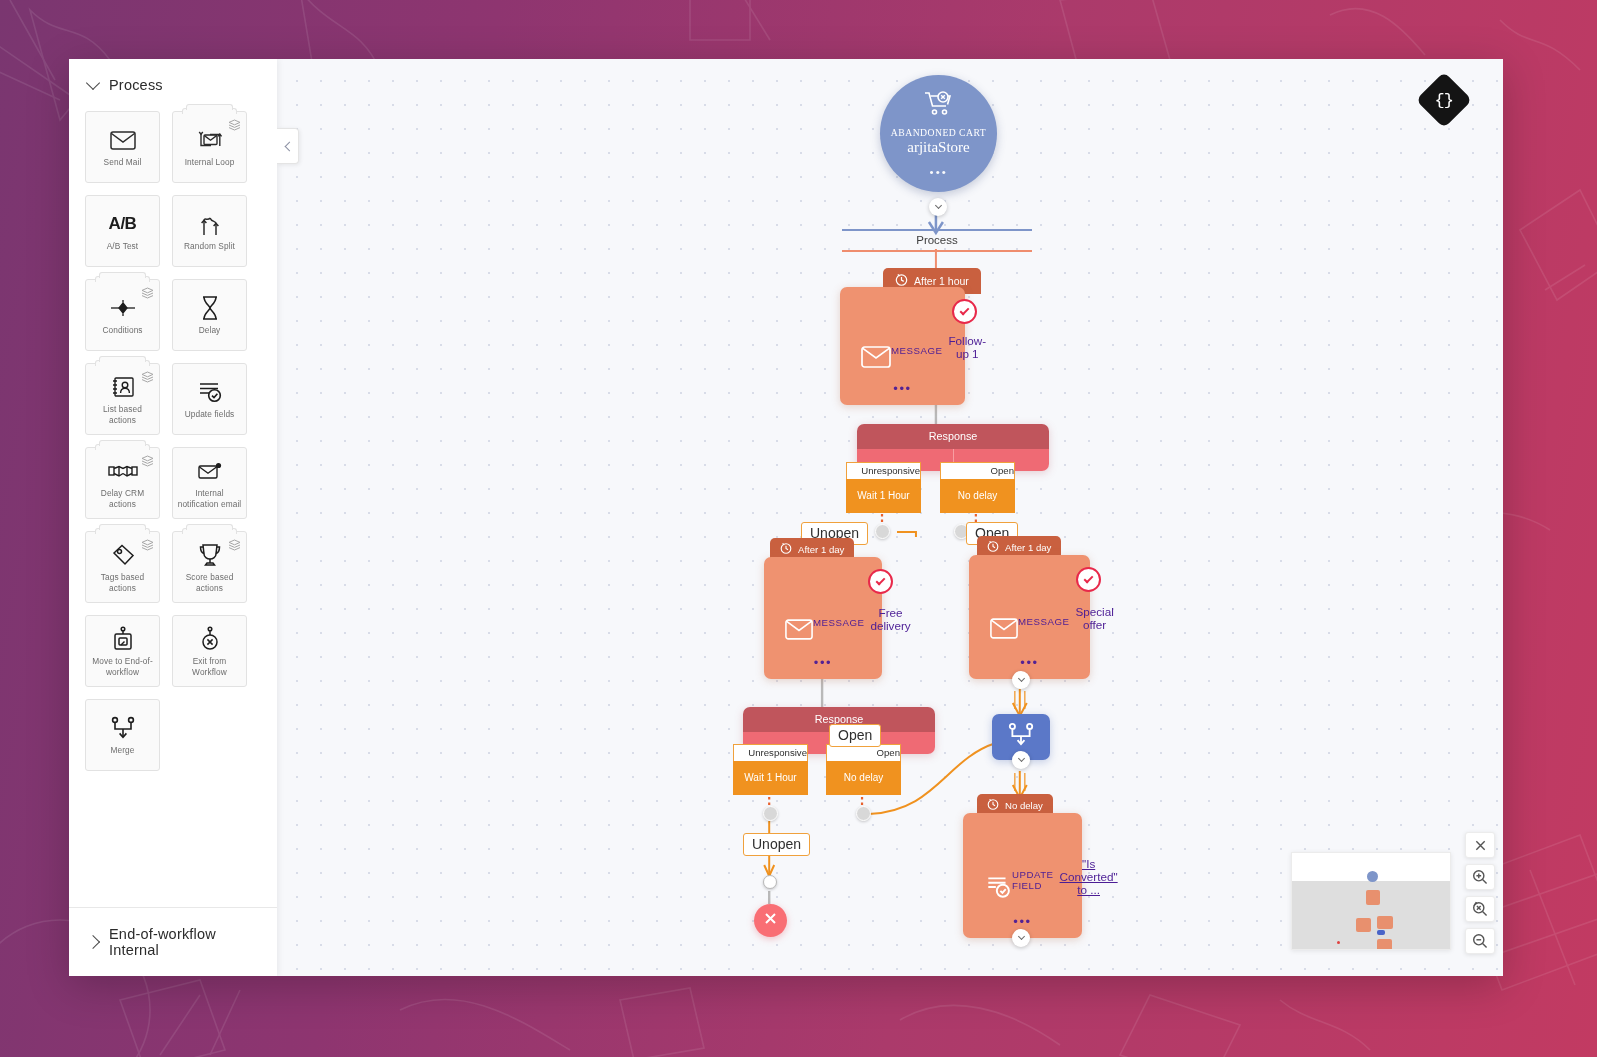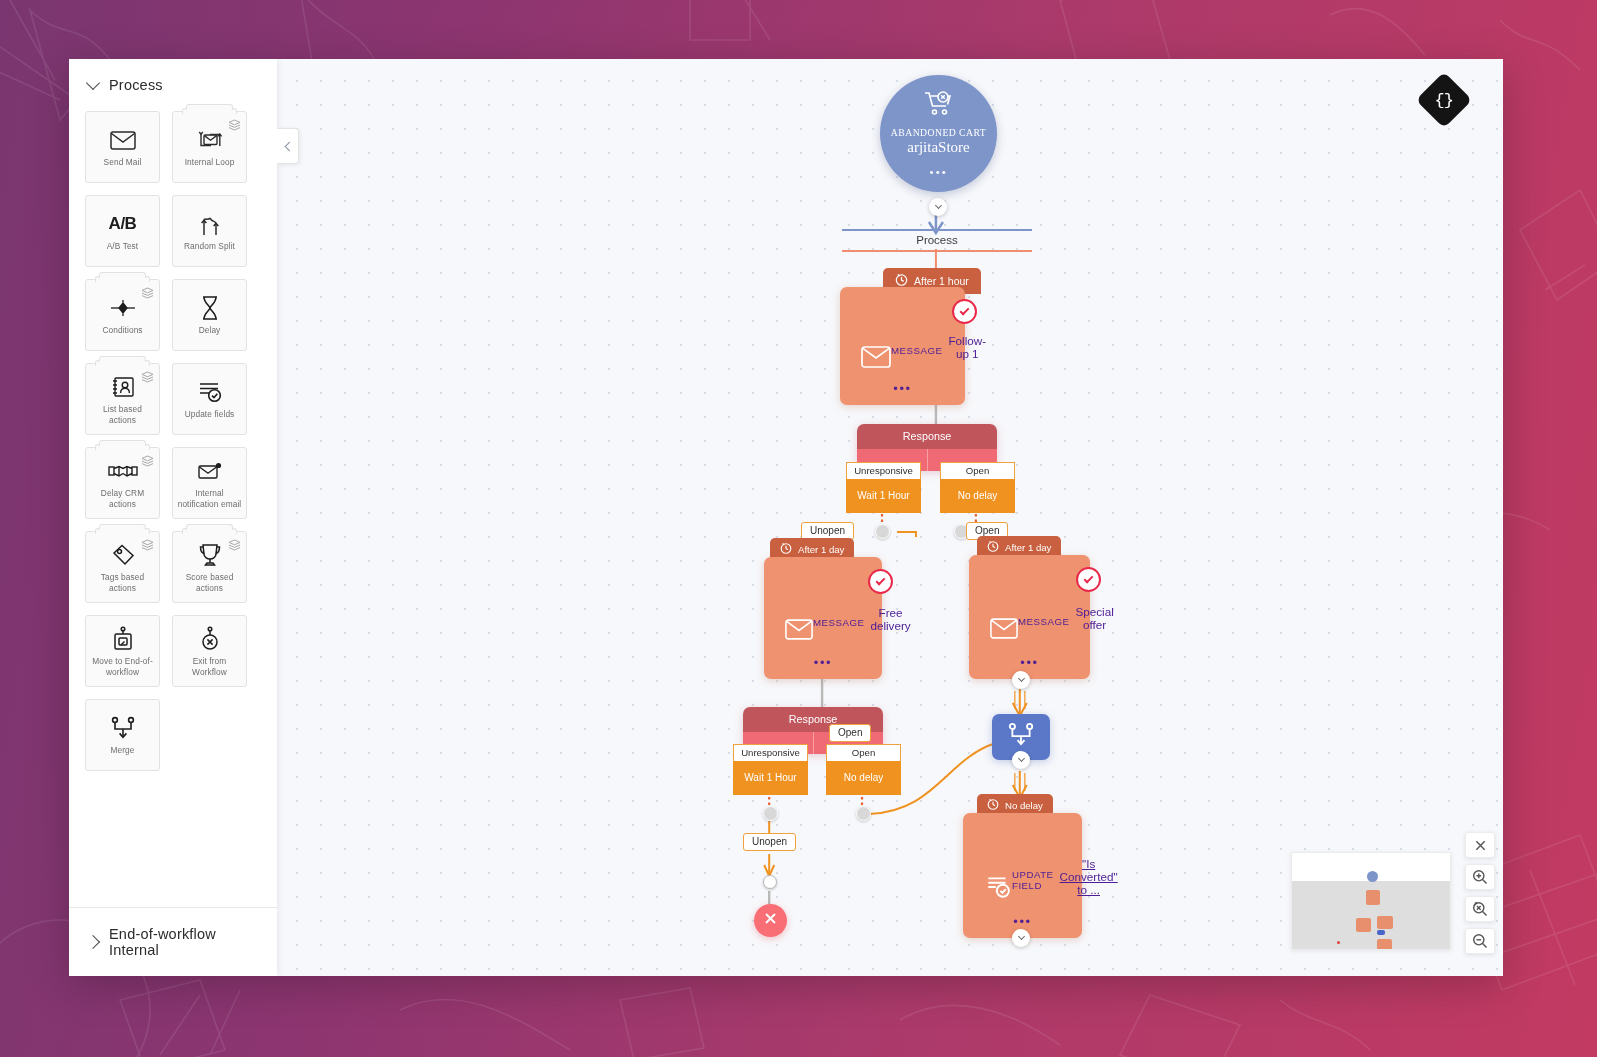--- a/index.html
+++ b/index.html
@@ -156,44 +156,44 @@
     position: absolute; width: 25px; height: 25px; border-radius: 50%;
     background: #fff; border: 2.5px solid #e8294a;
     display: flex; align-items: center; justify-content: center;
   }
   .check-badge i {
     width: 9px; height: 5px; border-left: 2.2px solid #e8294a; border-bottom: 2.2px solid #e8294a;
     transform: rotate(-45deg); margin-top: -3px;
   }
 
   .resp-node {
-    width: 140px; border-radius: 7px; overflow: hidden; cursor: pointer;
+    width: 192px; border-radius: 7px; overflow: hidden; cursor: pointer;
     box-shadow: 0 2px 9px rgba(180,90,100,.26);
   }
   .resp-node .r-head {
     background: #c0555c; color: #fff; font-size: 10.8px; text-align: center; padding: 6px 0 7px;
   }
   .resp-node .r-body { height: 22px; background: #ef6a74; display: flex; }
   .resp-node .r-body .half { flex: 1; }
   .resp-node .r-body .half + .half { border-left: 1.5px solid #f79ea2; }
 
   .branch-box { width: 75px; cursor: pointer; }
   .branch-box .b-head {
     background: #fff; border: 1px solid #f0a13c; border-bottom: none;
-    font-size: 9.6px; color: #2f2f2f; text-align: center; padding: 2px 0 3px;
+    font-size: 9.6px; color: #2f2f2f; text-align: right; padding: 2px 0 3px;
   }
   .branch-box .b-body {
     background: #f0921f; color: #fff; border: 1px solid #f0921f;
     font-size: 10px; text-align: center; padding: 6px 2px 7px; line-height: 1.15; min-height: 34px;
     display: flex; align-items: center; justify-content: center;
   }
 
   .pill-lbl {
     background: #fff; border: 1px solid #f0a13c; border-radius: 3px;
-    font-size: 10px; color: #2f2f2f; padding: 2px 8px 3px; white-space: nowrap; cursor: pointer;
+    font-size: 14px; color: #2f2f2f; padding: 2px 8px 3px; white-space: nowrap; cursor: pointer;
   }
 
   .port {
     width: 15px; height: 15px; border-radius: 50%;
     background: #d8d8d8; border: 1.6px solid #fff; box-shadow: 0 1px 3px rgba(0,0,0,.2);
   }
   .port.hollow { background: #fff; border: 1.8px solid #b9b9b9; width: 14px; height: 14px; }
 
   .merge-node {
     width: 58px; height: 46px; border-radius: 7px; background: #5b78c8;

